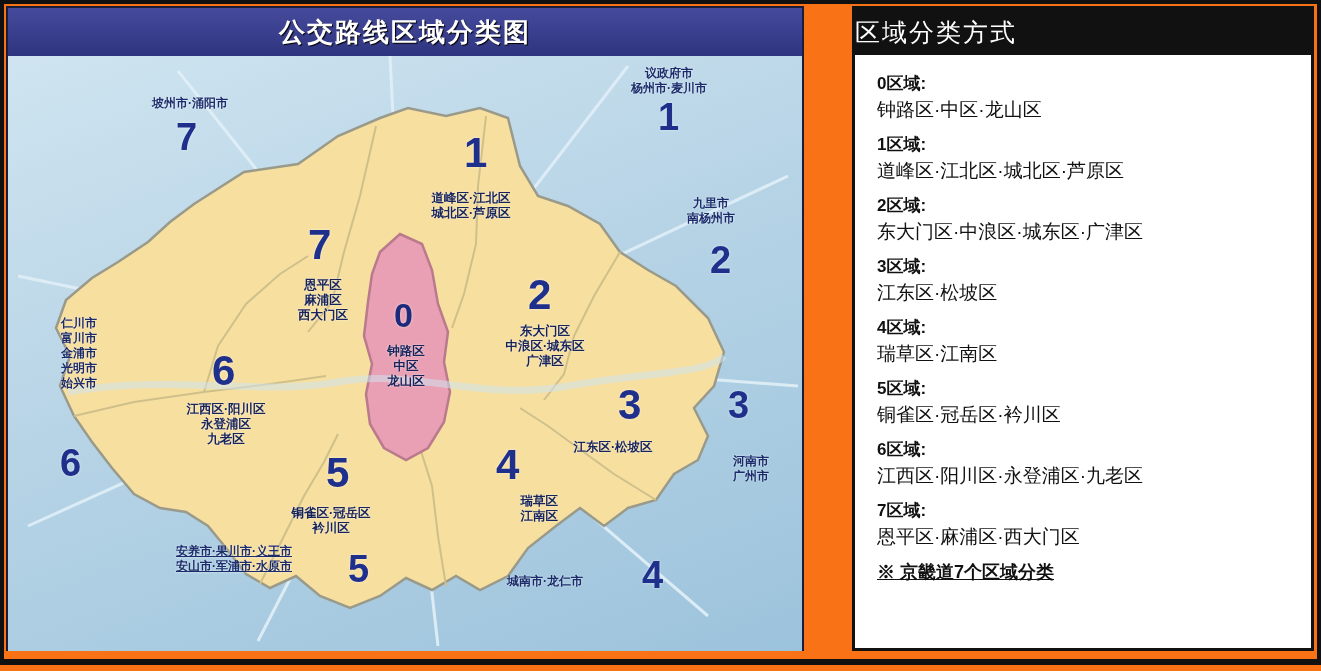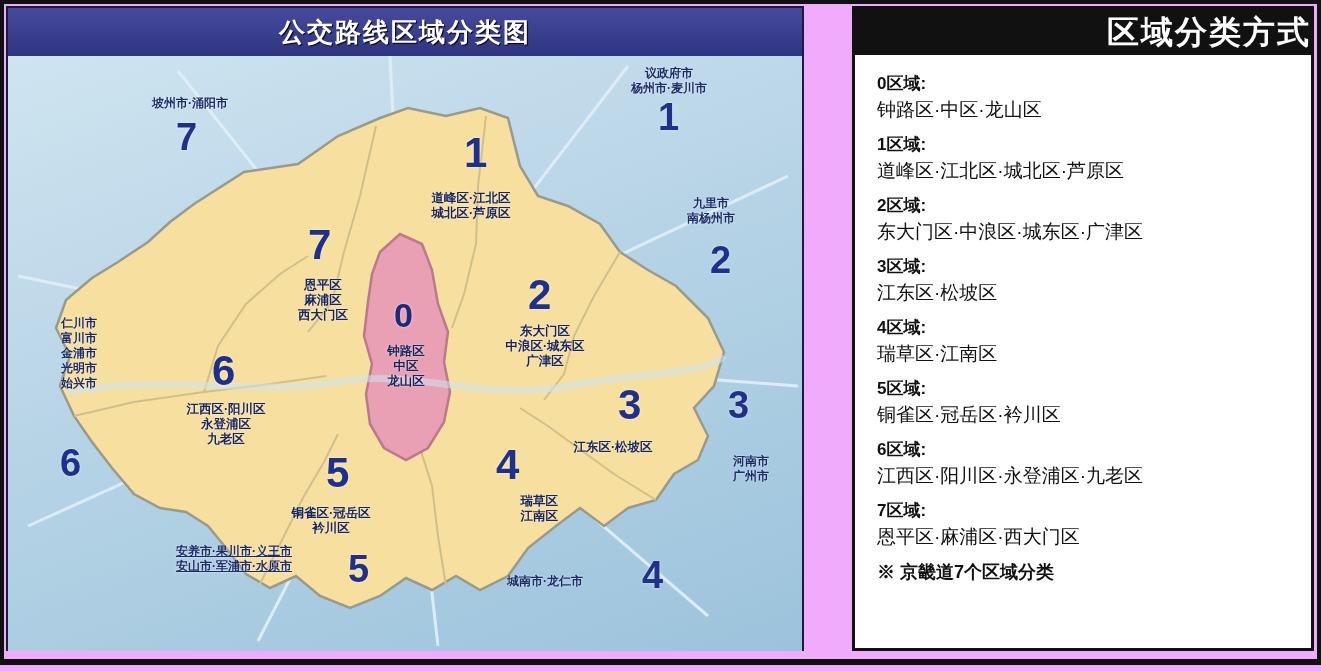--- a/index.html
+++ b/index.html
@@ -12,21 +12,21 @@
     height: 671px;
     font-family: "Liberation Sans", sans-serif;
     position: relative;
     overflow: hidden;
   }
   .page {
     position: absolute;
     left: 0; top: 0;
     width: 1321px;
     height: 671px;
-    background: #f0abfc;
+    background: #f97316;
   }
   
   .map-panel {
     position: absolute;
     left: 6px; top: 6px;
     width: 798px;
     height: 645px;
     border: 2px solid #1b1b3a;
     box-sizing: border-box;
     background: #bcd8e8;
@@ -111,24 +111,24 @@
     width: 100%;
     height: 46px;
     background: #111111;
   }
   .legend-title {
     position: absolute;
     left: 0; top: 0;
     width: 100%;
     height: 46px;
     line-height: 46px;
-    text-align: right;
+    text-align: left;
     color: #ffffff;
-    font-size: 32px;
-    font-weight: bold;
+    font-size: 25px;
+    font-weight: normal;
     letter-spacing: 2px;
   }
   .legend-body {
     position: absolute;
     left: 0; top: 46px;
     width: 100%;
     height: 488px;
     box-sizing: border-box;
     padding: 16px 0 3px 22px;
   }
@@ -146,20 +146,21 @@
     font-size: 19px;
     font-weight: normal;
     line-height: 27px;
   }
   .legend-note {
     color: #111111;
     font-size: 18px;
     font-weight: bold;
     line-height: 26px;
     margin-top: 6px;
+    text-decoration: underline;
   }
   .footer-rule {
     position: absolute;
     left: 0;
     top: 659px;
     width: 1321px;
     height: 6px;
     background: #111111;
   }
   .edge-left {

